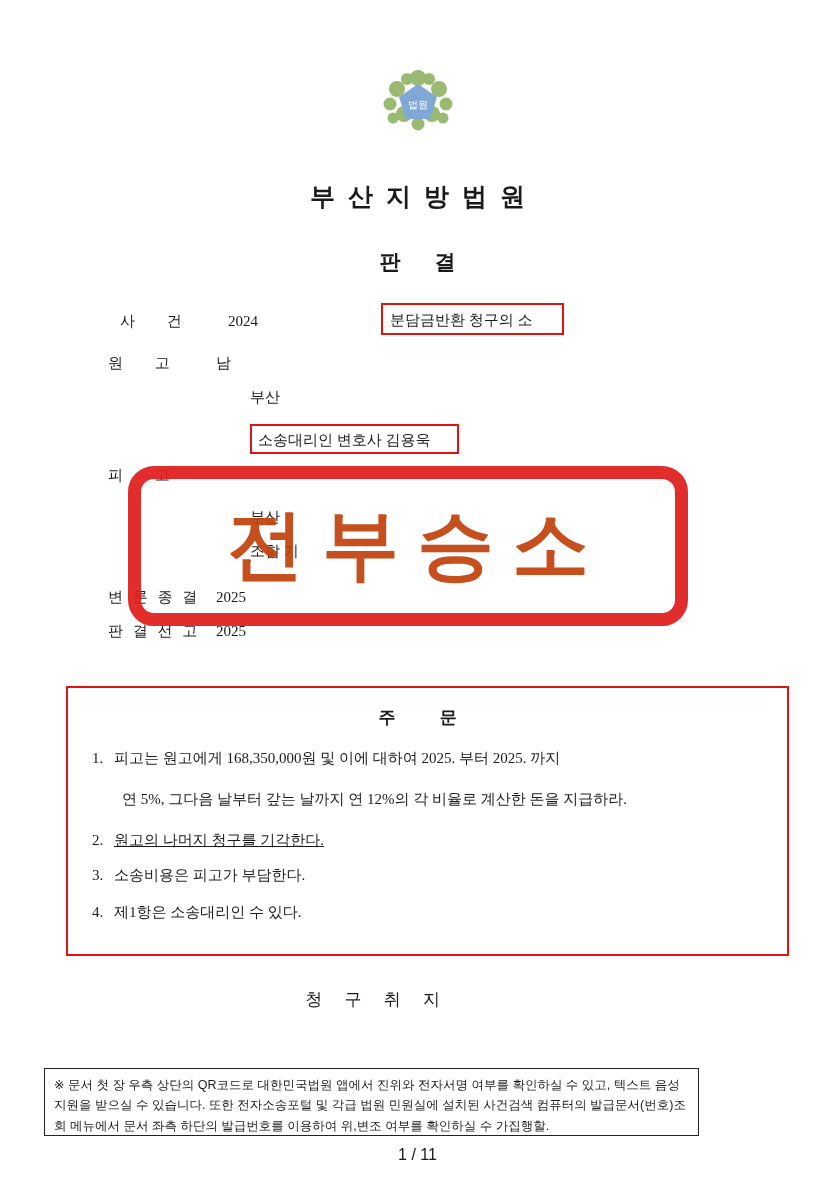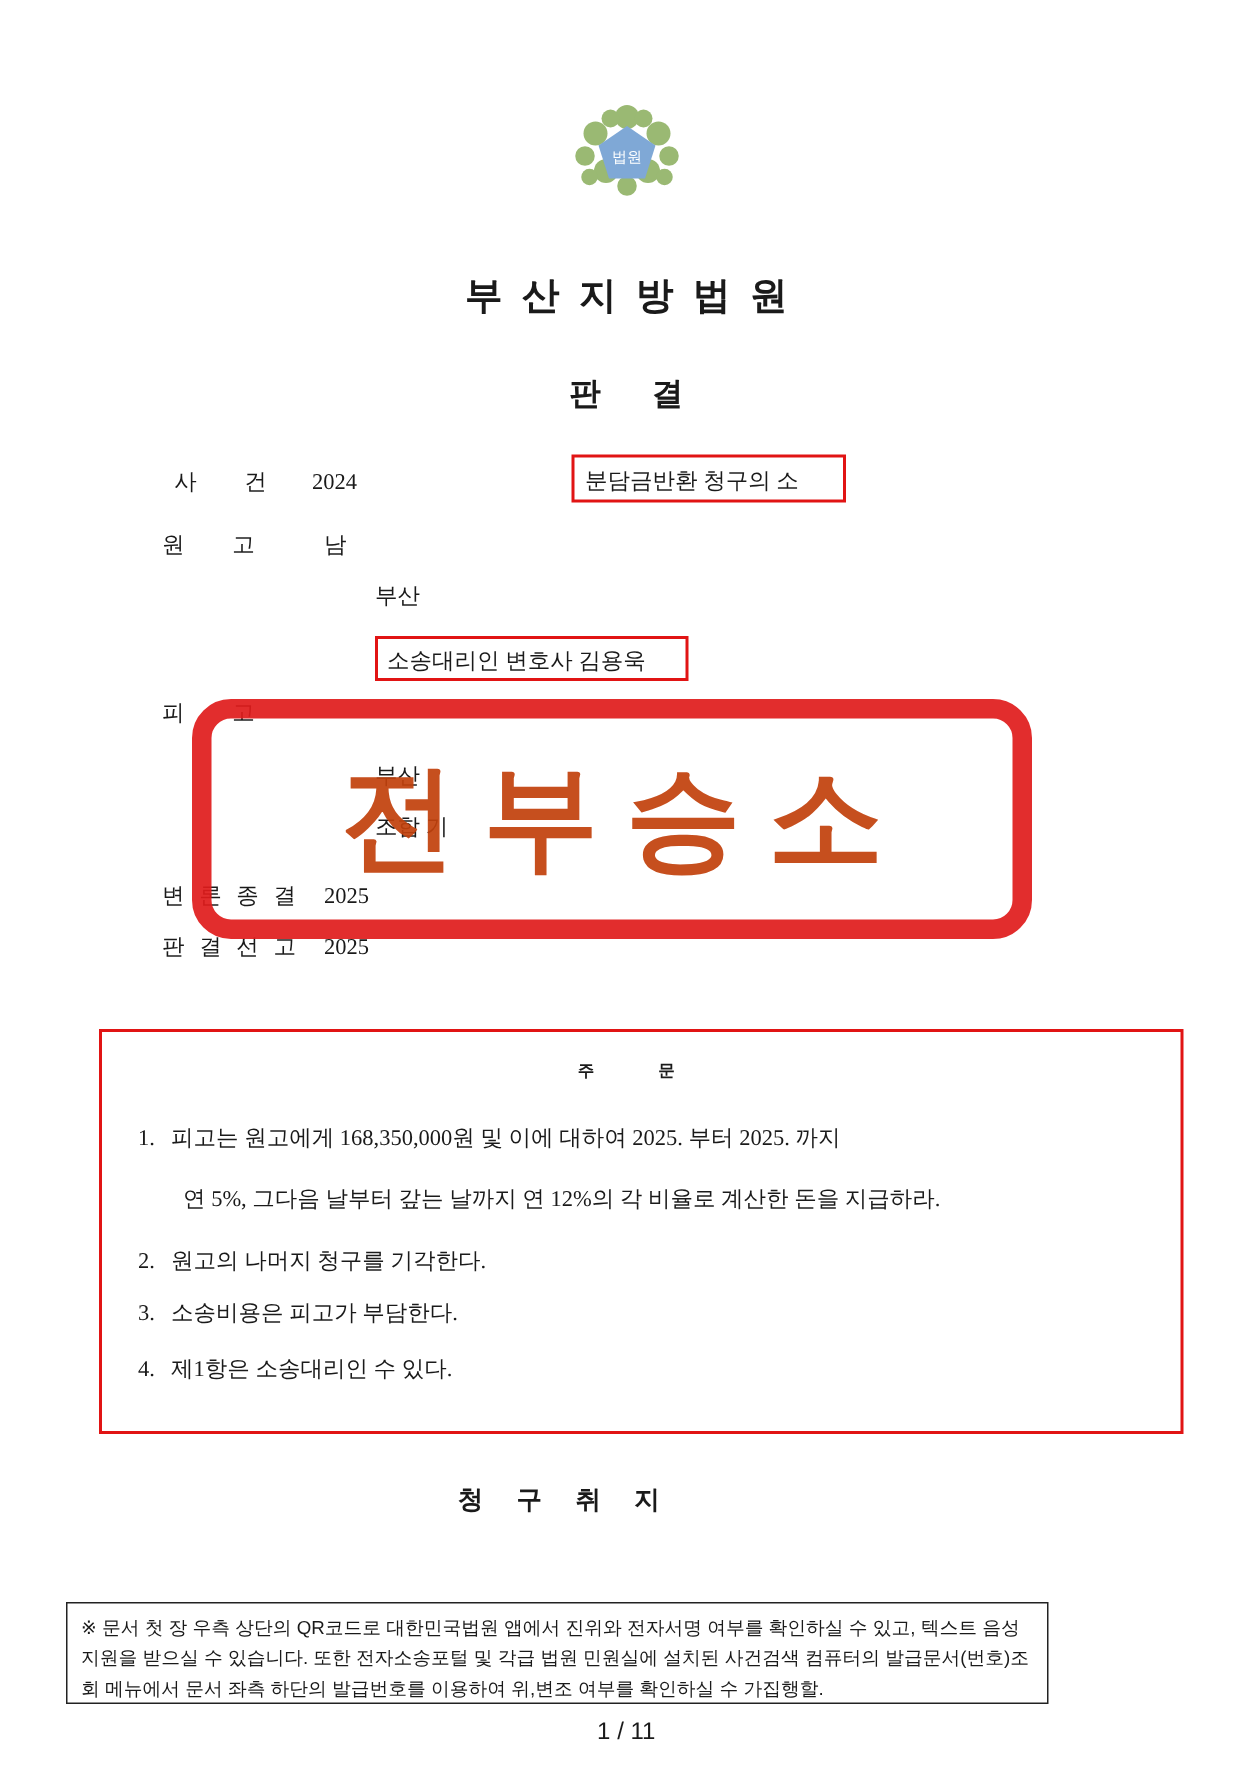--- a/index.html
+++ b/index.html
@@ -69,21 +69,21 @@
     letter-spacing: 14px;
     text-indent: 4px;
   }
   .field-label.tight {
     letter-spacing: 3px;
   }
   .field-value {
     display: inline-block;
   }
 
-  .row-sageon  { left: 96px; top: 312px; text-align: center; }
+  .row-sageon  { left: 116px; top: 312px; }
   .row-wongo   { left: 104px; top: 354px; }
   .row-busan1  { left: 250px; top: 388px; }
   .row-pigo    { left: 104px; top: 466px; }
   .row-busan2  { left: 250px; top: 508px; }
   .row-union   { left: 250px; top: 542px; }
   .row-bron    { left: 104px; top: 588px; }
   .row-seongo  { left: 104px; top: 622px; }
 
   
   .redbox {
@@ -150,46 +150,46 @@
     height: 270px;
     border: 2px solid #e11414;
     box-sizing: border-box;
   }
   .order-title {
     position: absolute;
     top: 706px;
     left: 0;
     width: 835px;
     text-align: center;
-    font-size: 11px;
+    font-size: 17px;
     font-weight: bold;
     letter-spacing: 20px;
     text-indent: 20px;
   }
   .order-item {
     position: absolute;
     font-size: 15px;
     white-space: nowrap;
   }
   .order-num { display: inline-block; width: 22px; }
   .oi-1  { left: 92px;  top: 749px; }
   .oi-1b { left: 122px; top: 790px; }
-  .oi-2  { left: 92px;  top: 831px; }
+  .oi-2  { left: 92px;  top: 831px; text-decoration: underline; }
   .oi-3  { left: 92px;  top: 866px; }
   .oi-4  { left: 92px;  top: 903px; }
 
   
   .claim-title {
     position: absolute;
     top: 988px;
     left: 0;
     width: 745px;
     text-align: center;
     font-size: 17px;
-    font-weight: bold;
+    font-weight: normal;
     letter-spacing: 9px;
     text-indent: 9px;
   }
 
   
   .footer-box {
     position: absolute;
     left: 44px;
     top: 1068px;
     width: 655px;

